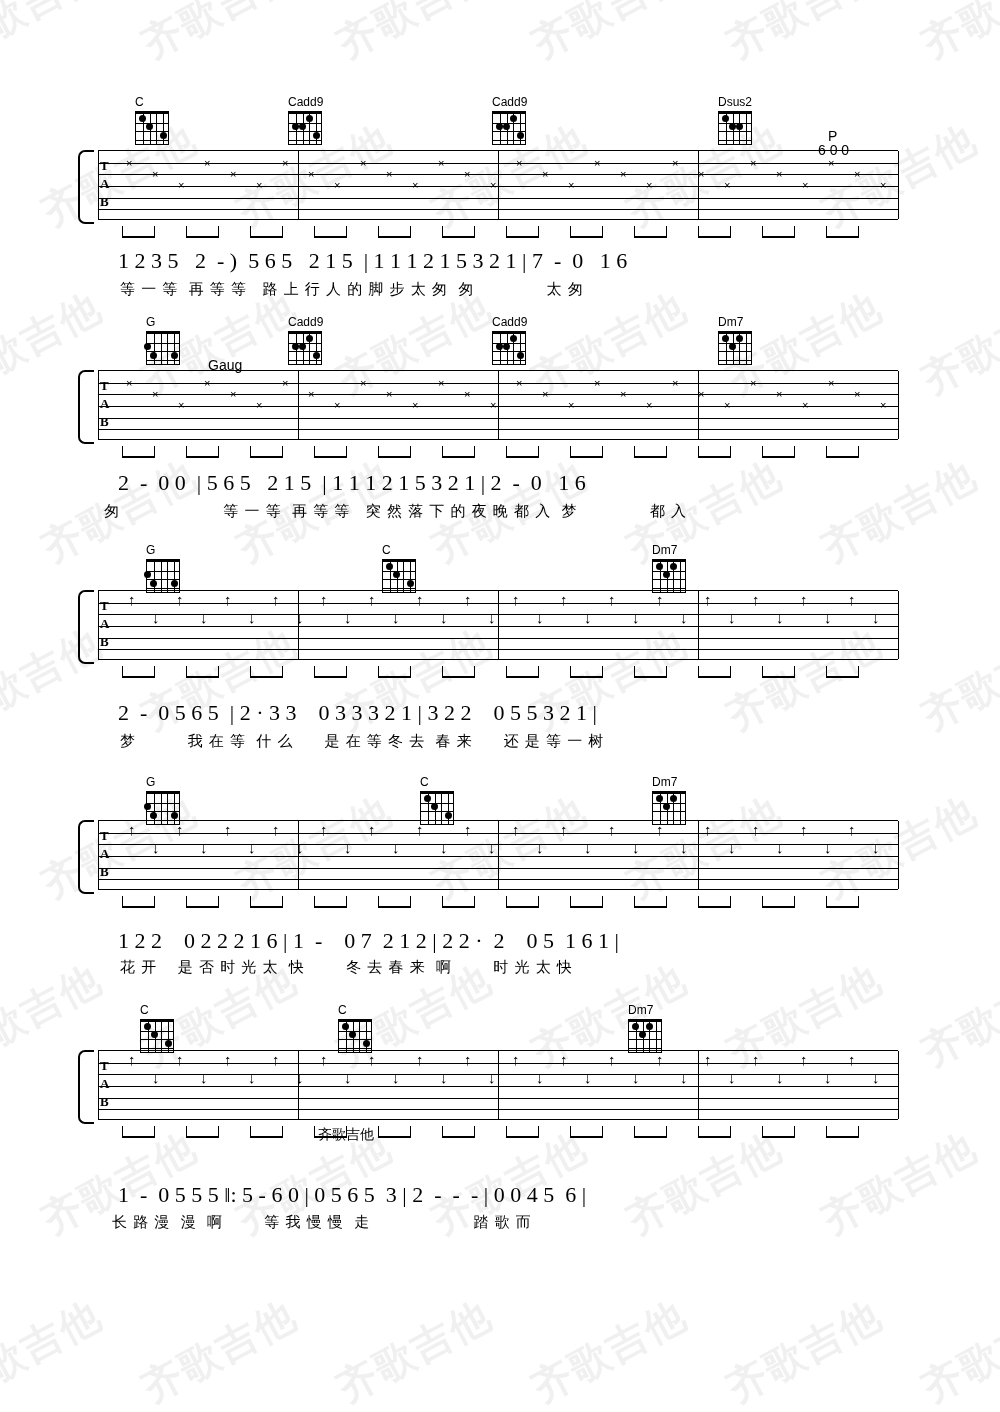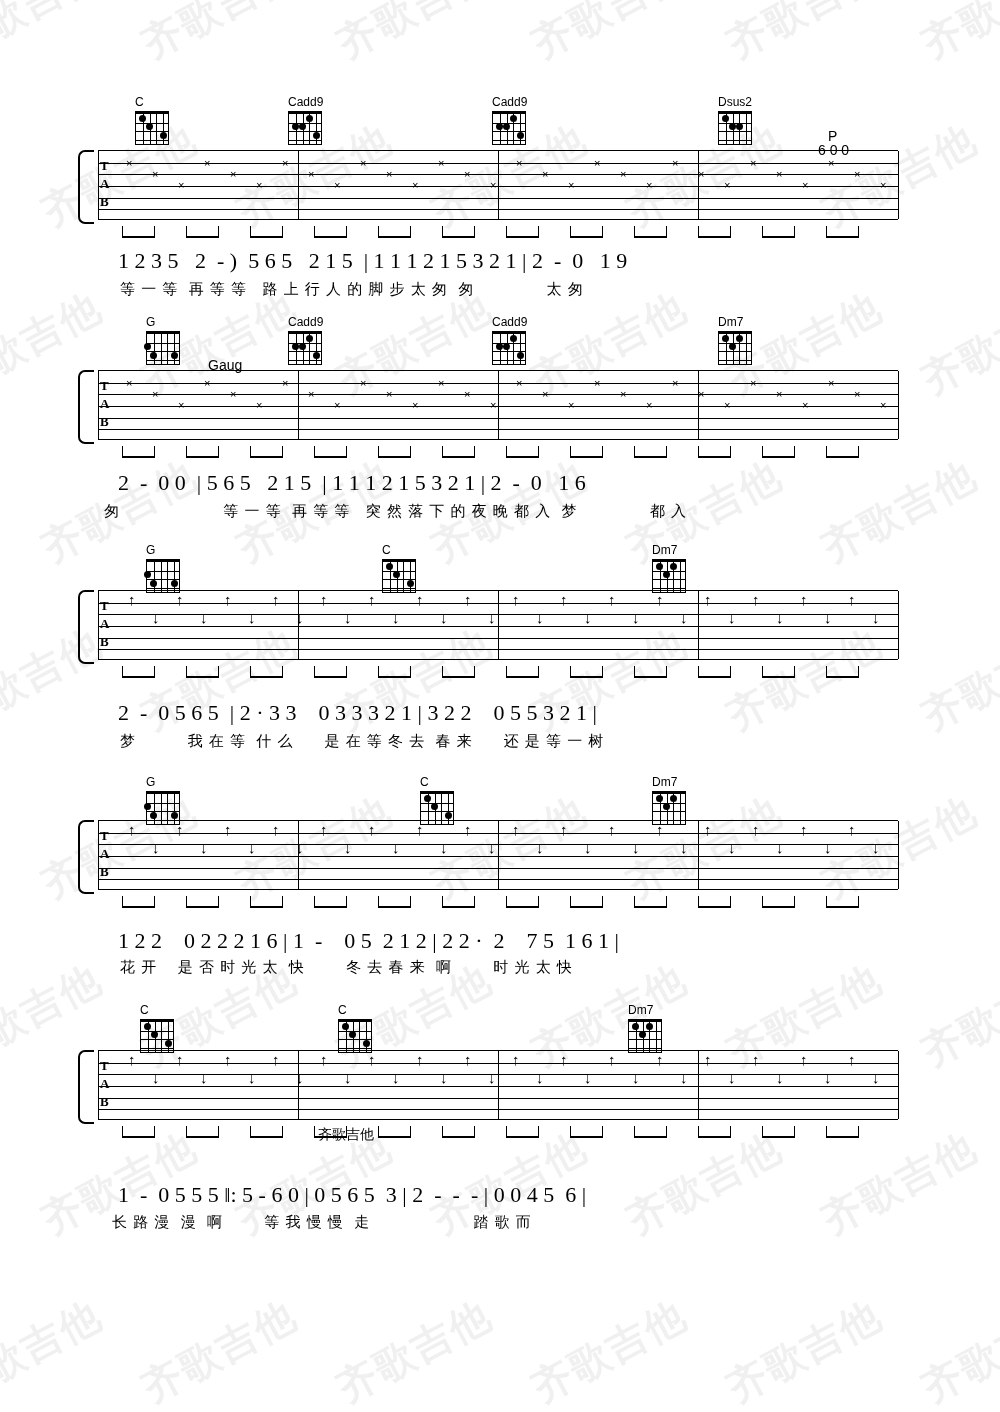--- a/index.html
+++ b/index.html
@@ -282,21 +282,21 @@
         <div class="beam" style="left: 344px; bottom: 0px; width: 32px;"></div>
         <div class="beam" style="left: 408px; bottom: 0px; width: 32px;"></div>
         <div class="beam" style="left: 472px; bottom: 0px; width: 32px;"></div>
         <div class="beam" style="left: 536px; bottom: 0px; width: 32px;"></div>
         <div class="beam" style="left: 600px; bottom: 0px; width: 32px;"></div>
         <div class="beam" style="left: 664px; bottom: 0px; width: 32px;"></div>
         <div class="beam" style="left: 728px; bottom: 0px; width: 32px;"></div>
       </div>
       <div class="tempo" style="left: 828px; top: 128px;">P</div>
       <div class="tempo" style="left: 818px; top: 142px;">6 0 0</div>
-      <div class="numline" style="left: 118px; top: 248px;">1 2 3 5   2  - )  5 6 5   2 1 5  | 1 1 1 2 1 5 3 2 1 | 2  -  0   1 9</div>
+      <div class="numline" style="left: 118px; top: 248px;">1 2 3 5   2  - )  5 6 5   2 1 5  | 1 1 1 2 1 5 3 2 1 | 7  -  0   1 6</div>
       <div class="lyricline" style="left: 120px; top: 280px;">等 一 等  再 等 等   路 上 行 人 的 脚 步 太 匆  匆              太 匆</div>
     </div>
     <div class="system" style="top: 0px;">
       <div class="chordbox" style="left: 146px; top: 315px;">
         <div class="chordname">G</div>
         <div class="grid">
           <div class="v" style="left: 6.8px;"></div>
           <div class="v" style="left: 13.6px;"></div>
           <div class="v" style="left: 20.4px;"></div>
           <div class="v" style="left: 27.2px;"></div>
@@ -703,21 +703,21 @@
         <div class="beam" style="left: 216px; bottom: 0px; width: 32px;"></div>
         <div class="beam" style="left: 280px; bottom: 0px; width: 32px;"></div>
         <div class="beam" style="left: 344px; bottom: 0px; width: 32px;"></div>
         <div class="beam" style="left: 408px; bottom: 0px; width: 32px;"></div>
         <div class="beam" style="left: 472px; bottom: 0px; width: 32px;"></div>
         <div class="beam" style="left: 536px; bottom: 0px; width: 32px;"></div>
         <div class="beam" style="left: 600px; bottom: 0px; width: 32px;"></div>
         <div class="beam" style="left: 664px; bottom: 0px; width: 32px;"></div>
         <div class="beam" style="left: 728px; bottom: 0px; width: 32px;"></div>
       </div>
-      <div class="numline" style="left: 118px; top: 928px;">1 2 2    0 2 2 2 1 6 | 1  -    0 5  2 1 2 | 2 2 ·  2    7 5  1 6 1 |</div>
+      <div class="numline" style="left: 118px; top: 928px;">1 2 2    0 2 2 2 1 6 | 1  -    0 7  2 1 2 | 2 2 ·  2    0 5  1 6 1 |</div>
       <div class="lyricline" style="left: 120px; top: 958px;">花 开    是 否 时 光 太  快        冬 去 春 来  啊        时 光 太 快</div>
     </div>
     <div class="system" style="top: 0px;">
       <div class="chordbox" style="left: 140px; top: 1003px;">
         <div class="chordname">C</div>
         <div class="grid">
           <div class="v" style="left: 6.8px;"></div>
           <div class="v" style="left: 13.6px;"></div>
           <div class="v" style="left: 20.4px;"></div>
           <div class="v" style="left: 27.2px;"></div>

